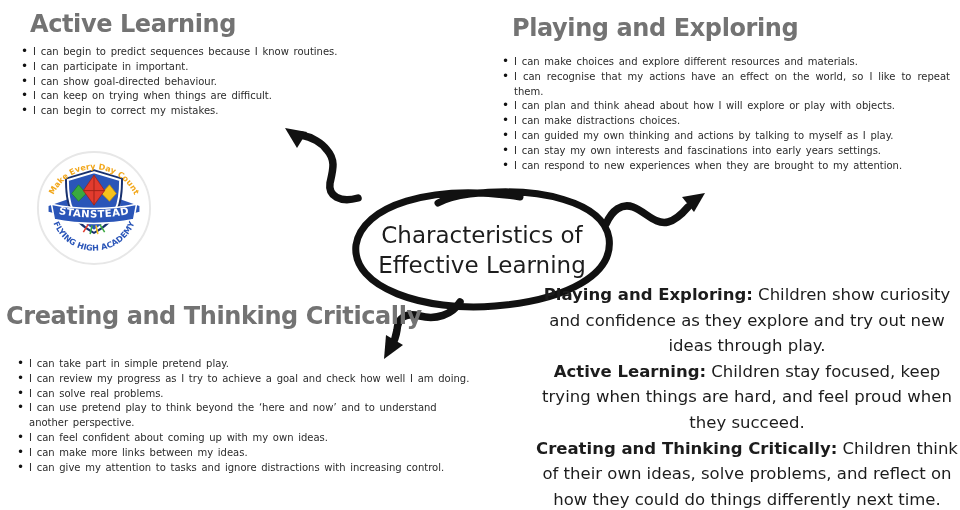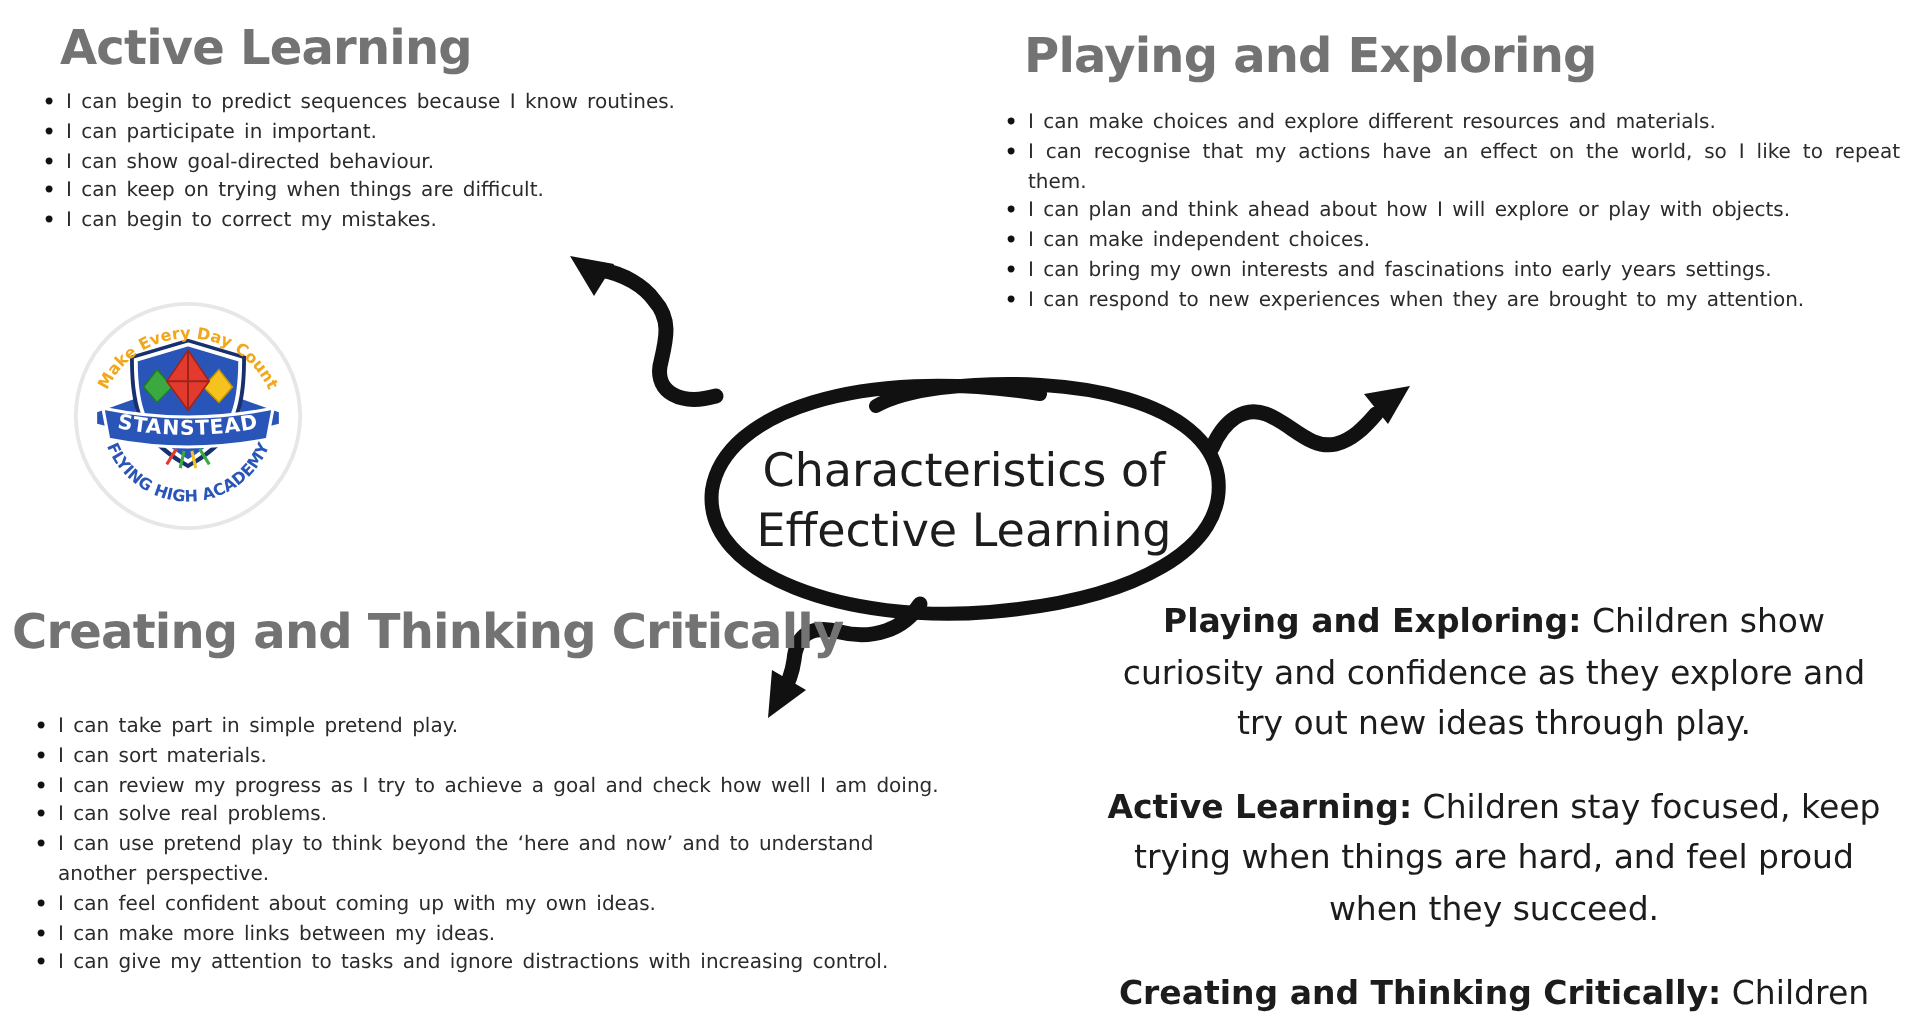--- a/index.html
+++ b/index.html
@@ -17,21 +17,21 @@
     position:absolute;margin:0;padding:0;list-style:none;
     font-size:10px;line-height:14.8px;color:#2b2b2b;word-spacing:1.5px;
   }
   .bullets li{position:relative;padding-left:13px;}
   .bullets li::before{content:"\2022";position:absolute;left:1px;top:-1px;font-size:12px;color:#111;}
   .bullets.justified li{text-align:justify;}
   .summary{
     position:absolute;left:535px;top:282px;width:424px;
     text-align:center;font-size:16.5px;line-height:25.6px;color:#1c1c1c;
   }
-  .summary p{margin:16px;}
+  .summary p{margin:0;}
   .summary .lbl{font-weight:bold;}
   .layer{position:absolute;left:0;top:0;}
   .center-text{font-size:23px;fill:#1d1d1d;}
 </style>
 </head>
 <body>
 
 <div class="canvas">
 
   <svg class="layer" width="960" height="510" viewBox="0 0 960 510">
@@ -64,22 +64,23 @@
     <li>I can show goal-directed behaviour.</li>
     <li>I can keep on trying when things are difficult.</li>
     <li>I can begin to correct my mistakes.</li>
   </ul>
 
   <h1 class="heading" style="left:512px;top:14px;">Playing and Exploring</h1>
   <ul class="bullets justified" style="left:501px;top:55px;width:449px;">
     <li>I can make choices and explore different resources and materials.</li>
     <li>I can recognise that my actions have an effect on the world, so I like to repeat them.</li>
     <li>I can plan and think ahead about how I will explore or play with objects.</li>
-    <li>I can make independent choices.</li>
-    <li>I can bring my own interests and fascinations into early years settings.</li>
+    <li>I can make distractions choices.</li>
+    <li>I can guided my own thinking and actions by talking to myself as I play.</li>
+    <li>I can stay my own interests and fascinations into early years settings.</li>
     <li>I can respond to new experiences when they are brought to my attention.</li>
   </ul>
 
   <svg class="layer" style="left:36px;top:150px;" width="116" height="116" viewBox="0 0 120 120">
     <defs>
       <path id="arc-top" d="M 16.8 50 A 46 46 0 0 1 103.2 50" fill="none"></path>
       <path id="arc-bottom" d="M 17.5 74 A 45 45 0 0 0 102.5 74" fill="none"></path>
       <path id="arc-banner" d="M 20 65.5 Q 60 74 100 65.5" fill="none"></path>
     </defs>
     <circle cx="60" cy="60" r="58" fill="#ffffff" stroke="#e7e7e7" stroke-width="2"></circle>
@@ -111,21 +112,20 @@
       <textPath href="#arc-top" startOffset="50%" text-anchor="middle">Make Every Day Count</textPath>
     </text>
     <text font-size="8.3" font-weight="bold" fill="#2a55b8">
       <textPath href="#arc-bottom" startOffset="50%" text-anchor="middle">FLYING HIGH ACADEMY</textPath>
     </text>
   </svg>
 
   <h1 class="heading" style="left:6px;top:302px;">Creating and Thinking Critically</h1>
   <ul class="bullets" style="left:16px;top:357px;width:462px;">
     <li>I can take part in simple pretend play.</li>
-    <li>I can sort materials.</li>
     <li>I can review my progress as I try to achieve a goal and check how well I am doing.</li>
     <li>I can solve real problems.</li>
     <li>I can use pretend play to think beyond the ‘here and now’ and to understand another perspective.</li>
     <li>I can feel confident about coming up with my own ideas.</li>
     <li>I can make more links between my ideas.</li>
     <li>I can give my attention to tasks and ignore distractions with increasing control.</li>
   </ul>
 
   <div class="summary">
     <p><span class="lbl">Playing and Exploring:</span><span> Children show curiosity and confidence as they explore and try out new ideas through play.</span></p>

